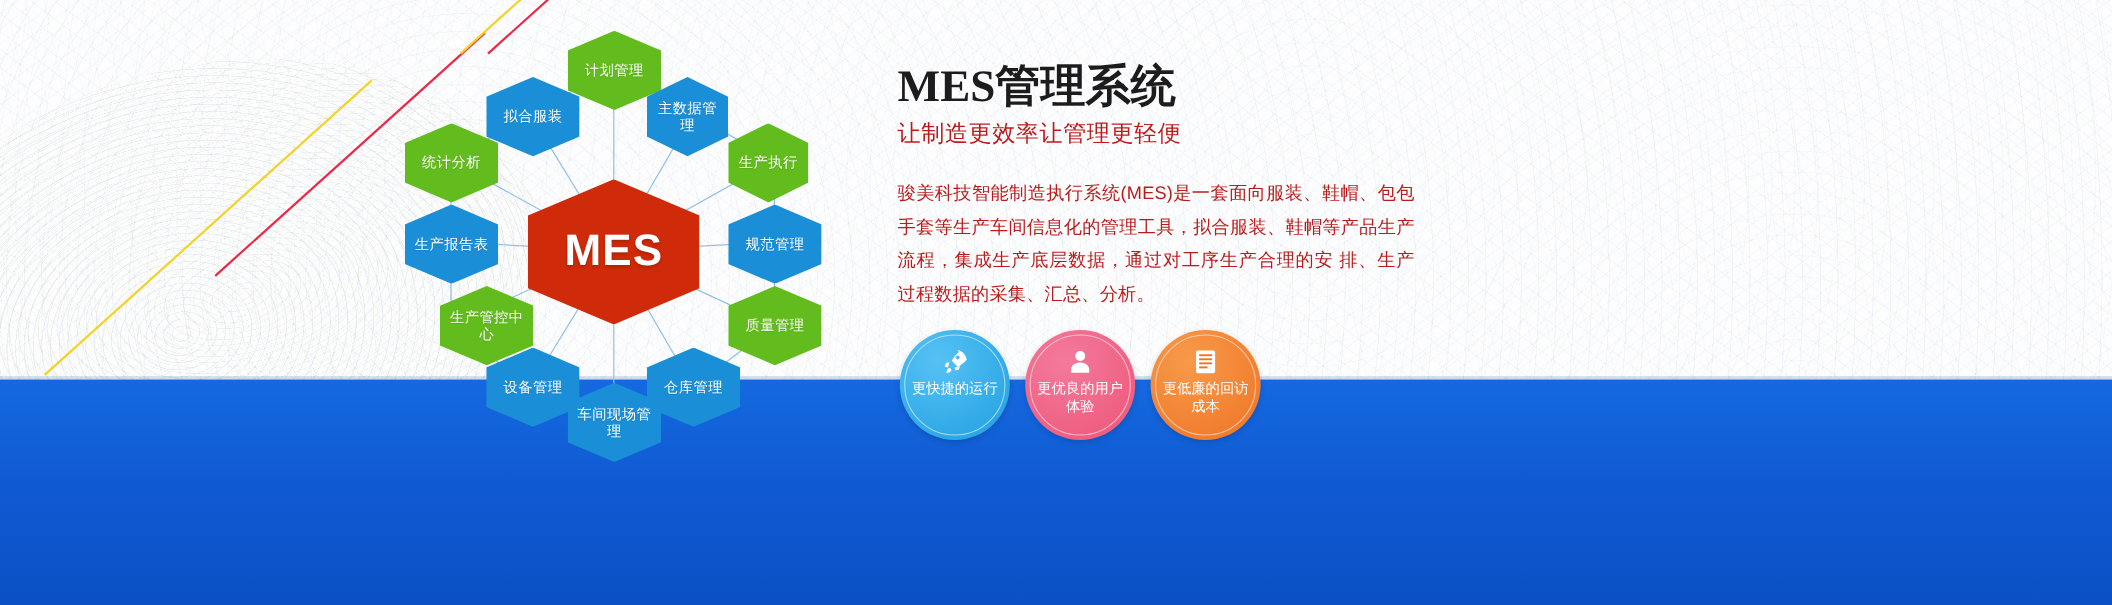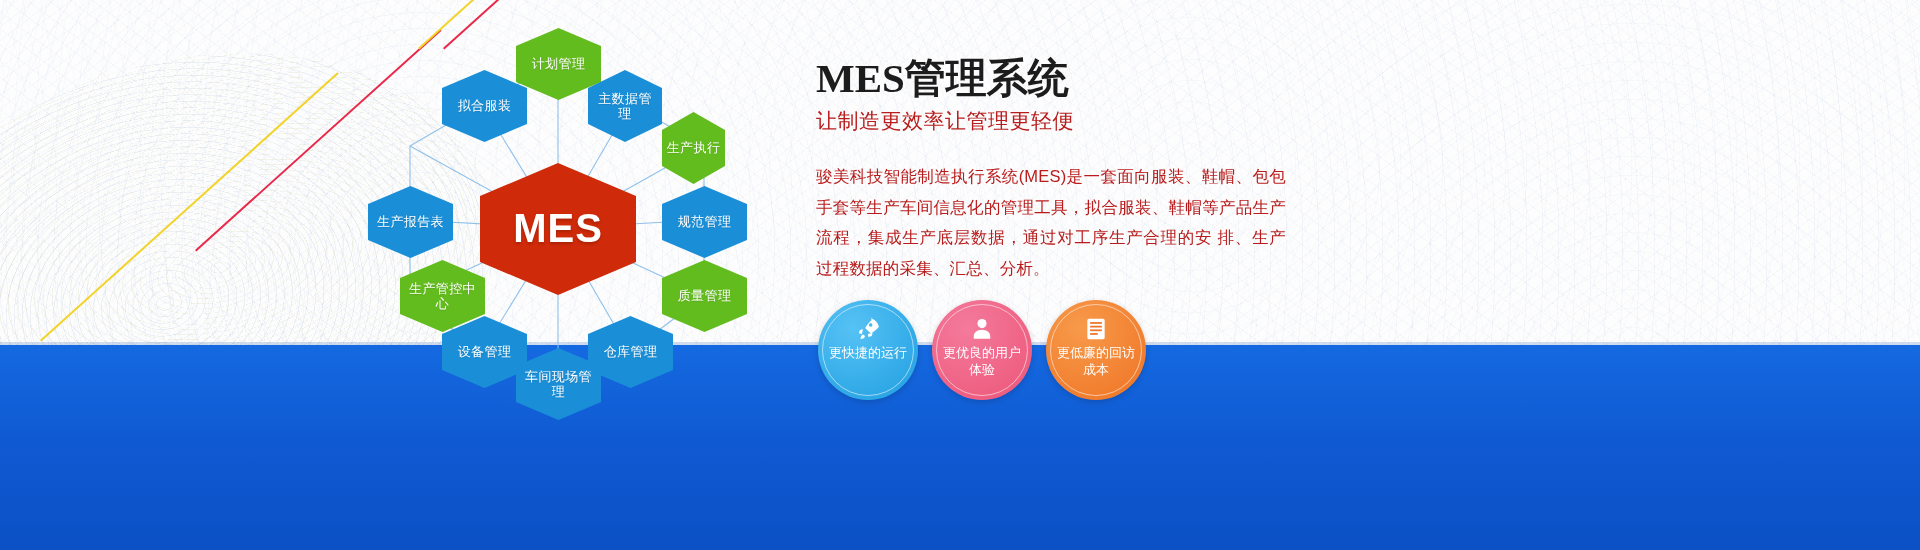--- a/index.html
+++ b/index.html
@@ -157,21 +157,24 @@
 
     <div class="hex green" style="left:186px;top:28px;width:85px;height:72px;">
       <span>计划管理</span>
       </div>
     <div class="hex blue" style="left:112px;top:70px;width:85px;height:72px;">
       <span>拟合服装</span>
       </div>
     <div class="hex blue" style="left:258px;top:70px;width:74px;height:72px;">
       <span>主数据管理</span>
       </div>
-    <div class="hex green" style="left:332px;top:112px;width:63px;height:72px;">
+    <div class="hex green" style="left:38px;top:112px;width:85px;height:72px;">
+      <span>统计分析</span>
+      </div>
+    <div class="hex green" style="left:332px;top:112px;width:73px;height:72px;">
       <span>生产执行</span>
       </div>
     <div class="hex blue" style="left:38px;top:186px;width:85px;height:72px;">
       <span>生产报告表</span>
       </div>
     <div class="hex blue" style="left:332px;top:186px;width:85px;height:72px;">
       <span>规范管理</span>
       </div>
     <div class="hex green" style="left:28px;top:260px;width:85px;height:72px;margin-left:42px;">
       <span>生产管控中心</span>

